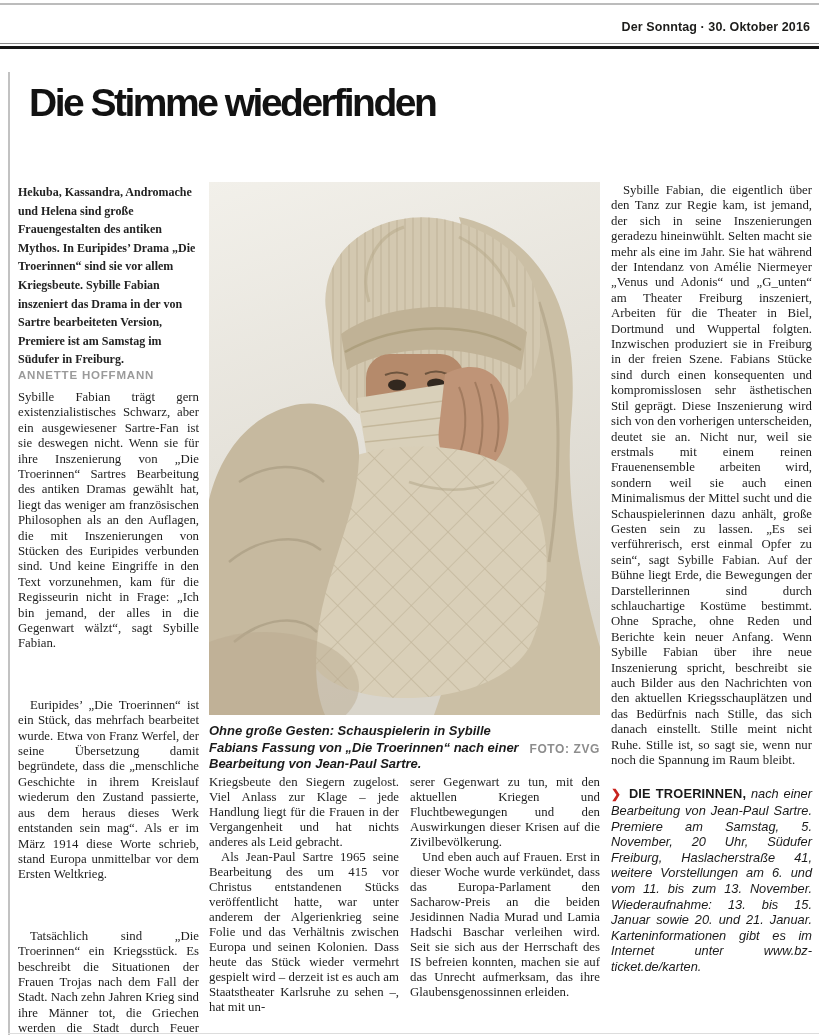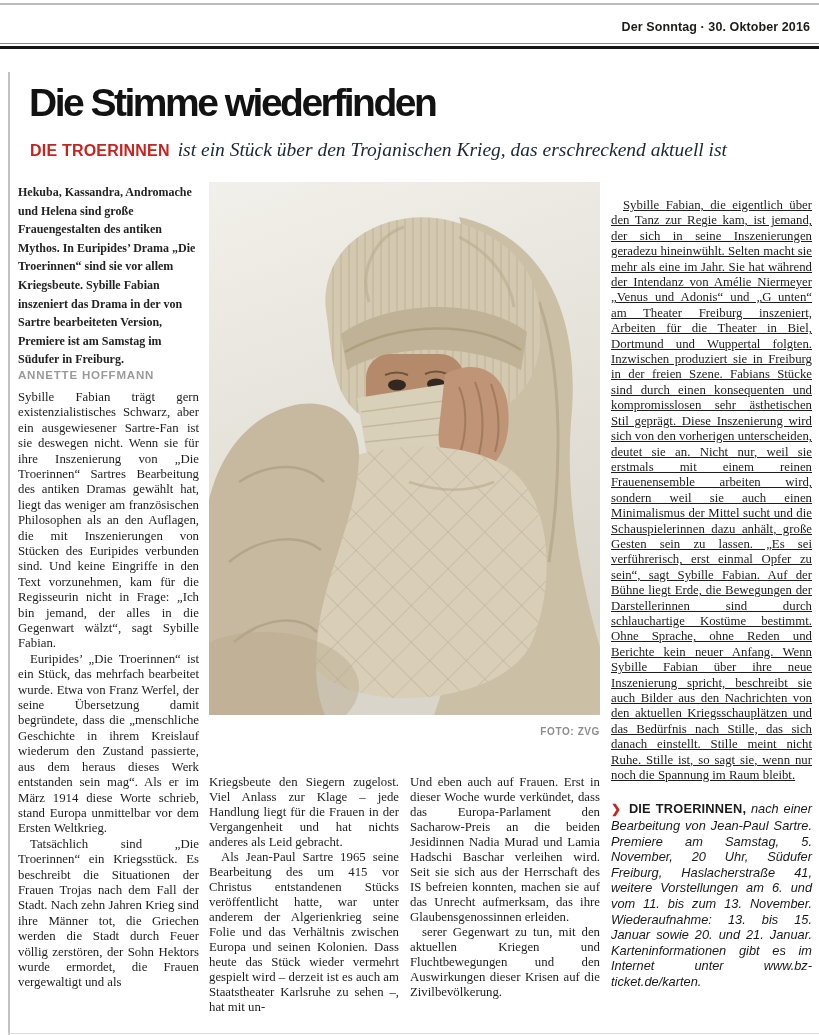--- a/index.html
+++ b/index.html
@@ -31,33 +31,33 @@
   .col-left{left:18px;top:183px;width:181px;}
   .col-right{left:611px;top:183px;width:201px;}
   .col-mid-a{left:209px;top:775px;width:190px;}
   .col-mid-b{left:410px;top:775px;width:190px;}
 
   .lead{font-size:12px;line-height:18.6px;font-weight:700;color:#232323;text-align:left;margin:0;}
   .byline{font-family:"Liberation Sans",sans-serif;font-size:11.5px;font-weight:700;
           color:#9a9a9a;letter-spacing:.8px;}
   .bodytext{margin-top:9px;font-size:12.8px;line-height:15.4px;hyphens:auto;-webkit-hyphens:auto;}
   .bodytext p{margin:0;}
-  .bodytext p + p{text-indent:12px;}
+  .bodytext p + p{text-indent:12px;margin-top:46px;}
   .indent-first p:first-child{text-indent:12px;}
   .col-mid-a,.col-mid-b{font-size:12.8px;line-height:15px;hyphens:auto;}
   .col-mid-a p,.col-mid-b p{margin:0;}
   .col-mid-a p + p,.col-mid-b p + p{text-indent:12px;}
 
   
   .photo-block{position:absolute;left:209px;top:182px;width:391px;}
   .photo{width:391px;height:533px;display:block;}
   .caption{margin-top:8px;font-family:"Liberation Sans",sans-serif;font-style:italic;font-weight:700;
            font-size:13px;line-height:16.5px;color:#1b1b1b;text-align:left;}
-  .credit{float:right;font-style:normal;font-weight:700;font-size:10px;color:#8d8d8d;
-          letter-spacing:.6px;margin-top:1px;}
+  .credit{float:right;font-style:normal;font-weight:700;font-size:12px;color:#8d8d8d;
+          letter-spacing:.6px;margin-top:18px;}
 
   
   .infobox{margin-top:18px;font-family:"Liberation Sans",sans-serif;font-style:italic;
            font-size:12.8px;line-height:15.6px;color:#1a1a1a;text-align:justify;}
   .infobox .chevron{color:#c8231e;font-style:normal;font-weight:700;font-size:12px;margin-right:3px;}
   .infobox .title{font-style:normal;font-weight:700;letter-spacing:.2px;}
 </style>
 </head>
 <body>
 
@@ -67,24 +67,20 @@
   <div class="dateline">Der Sonntag · 30. Oktober 2016</div>
   <div class="head-rule">
     <div class="thin"></div>
       <div class="thick"></div>
   </div>
   <div class="left-rule"></div>
   <div class="bottom-hairline"></div>
 
   <h1 class="headline">Die Stimme wiederfinden</h1>
 
-  <div class="kicker">
-    <span class="label">DIE TROERINNEN</span>
-    <span class="rest">ist ein Stück über den Trojanischen Krieg, das erschreckend aktuell ist</span>
-  </div>
 
   <div class="col col-left">
     <p class="lead">Hekuba, Kassandra, Andromache und Helena sind große Frauengestalten des antiken Mythos. In Euripides’ Drama „Die Troerinnen“ sind sie vor allem Kriegsbeute. Sybille Fabian inszeniert das Drama in der von Sartre bearbeiteten Version, Premiere ist am Samstag im Südufer in Freiburg.</p>
     <div class="byline">ANNETTE HOFFMANN</div>
     <div class="bodytext">
         <p>Sybille Fabian trägt gern existenzialistisches Schwarz, aber ein ausgewiesener Sartre-Fan ist sie deswegen nicht. Wenn sie für ihre Inszenierung von „Die Troerinnen“ Sartres Bearbeitung des antiken Dramas gewählt hat, liegt das weniger am französischen Philosophen als an den Auflagen, die mit Inszenierungen von Stücken des Euripides verbunden sind. Und keine Eingriffe in den Text vorzunehmen, kam für die Regisseurin nicht in Frage: „Ich bin jemand, der alles in die Gegenwart wälzt“, sagt Sybille Fabian.</p>
         <p>Euripides’ „Die Troerinnen“ ist ein Stück, das mehrfach bearbeitet wurde. Etwa von Franz Werfel, der seine Übersetzung damit begründete, dass die „menschliche Geschichte in ihrem Kreislauf wiederum den Zustand passierte, aus dem heraus dieses Werk entstanden sein mag“. Als er im März 1914 diese Worte schrieb, stand Europa unmittelbar vor dem Ersten Weltkrieg.</p>
         <p>Tatsächlich sind „Die Troerinnen“ ein Kriegsstück. Es beschreibt die Situationen der Frauen Trojas nach dem Fall der Stadt. Nach zehn Jahren Krieg sind ihre Männer tot, die Griechen werden die Stadt durch Feuer völlig zerstören, der Sohn Hektors wurde ermordet, die Frauen vergewaltigt und als</p>
       </div>
   </div>
@@ -130,34 +126,35 @@
 
       <path d="M0,533 L0,318 C12,268 42,234 82,224 C122,214 152,236 150,276 C148,332 120,382 110,442 C104,490 108,514 116,533 Z" fill="#c6b99f"></path>
       <path d="M30,300 C60,280 95,280 115,300 M20,380 C50,355 90,350 112,368 M25,460 C55,435 90,432 108,450" stroke="#a2957a" stroke-width="2.5" fill="none" opacity=".55"></path>
       <ellipse cx="55" cy="505" rx="95" ry="55" fill="#b7a98d" opacity=".45"></ellipse>
 
       <path d="M160,120 C150,90 165,55 195,45 M250,55 C280,70 300,95 305,125" stroke="#b5a888" stroke-width="3" fill="none" opacity=".5"></path>
       <path d="M200,300 C230,310 260,310 285,300" stroke="#b0a386" stroke-width="2.5" fill="none" opacity=".5"></path>
     </svg>
     <div class="caption">
       <span class="credit">FOTO: ZVG</span>
+      <span>Ohne große Gesten: Schauspielerin in Sybille Fabians Fassung von „Die Troerinnen“ nach einer Bearbeitung von Jean-Paul Sartre.</span>
     </div>
   </div>
 
   <div class="col col-mid-a">
       <p>Kriegsbeute den Siegern zugelost. Viel Anlass zur Klage – jede Handlung liegt für die Frauen in der Vergangenheit und hat nichts anderes als Leid gebracht.</p>
       <p>Als Jean-Paul Sartre 1965 seine Bearbeitung des um 415 vor Christus entstandenen Stücks veröffentlicht hatte, war unter anderem der Algerienkrieg seine Folie und das Verhältnis zwischen Europa und seinen Kolonien. Dass heute das Stück wieder vermehrt gespielt wird – derzeit ist es auch am Staatstheater Karlsruhe zu sehen –, hat mit un-</p>
     </div>
   <div class="col col-mid-b">
+      <p>serer Gegenwart zu tun, mit den aktuellen Kriegen und Fluchtbewegungen und den Auswirkungen dieser Krisen auf die Zivilbevölkerung.</p>
       <p>Und eben auch auf Frauen. Erst in dieser Woche wurde verkündet, dass das Europa-Parlament den Sacharow-Preis an die beiden Jesidinnen Nadia Murad und Lamia Hadschi Baschar verleihen wird. Seit sie sich aus der Herrschaft des IS befreien konnten, machen sie auf das Unrecht aufmerksam, das ihre Glaubensgenossinnen erleiden.</p>
-      <p>serer Gegenwart zu tun, mit den aktuellen Kriegen und Fluchtbewegungen und den Auswirkungen dieser Krisen auf die Zivilbevölkerung.</p>
     </div>
 
   <div class="col col-right">
-    <div class="bodytext indent-first" style="margin-top:15px;text-decoration:underline;">
+    <div class="bodytext indent-first" style="margin-top:0;">
         <p>Sybille Fabian, die eigentlich über den Tanz zur Regie kam, ist jemand, der sich in seine Inszenierungen geradezu hineinwühlt. Selten macht sie mehr als eine im Jahr. Sie hat während der Intendanz von Amélie Niermeyer „Venus und Adonis“ und „G_unten“ am Theater Freiburg inszeniert, Arbeiten für die Theater in Biel, Dortmund und Wuppertal folgten. Inzwischen produziert sie in Freiburg in der freien Szene. Fabians Stücke sind durch einen konsequenten und kompromisslosen sehr ästhetischen Stil geprägt. Diese Inszenierung wird sich von den vorherigen unterscheiden, deutet sie an. Nicht nur, weil sie erstmals mit einem reinen Frauenensemble arbeiten wird, sondern weil sie auch einen Minimalismus der Mittel sucht und die Schauspielerinnen dazu anhält, große Gesten sein zu lassen. „Es sei verführerisch, erst einmal Opfer zu sein“, sagt Sybille Fabian. Auf der Bühne liegt Erde, die Bewegungen der Darstellerinnen sind durch schlauchartige Kostüme bestimmt. Ohne Sprache, ohne Reden und Berichte kein neuer Anfang. Wenn Sybille Fabian über ihre neue Inszenierung spricht, beschreibt sie auch Bilder aus den Nachrichten von den aktuellen Kriegsschauplätzen und das Bedürfnis nach Stille, das sich danach einstellt. Stille meint nicht Ruhe. Stille ist, so sagt sie, wenn nur noch die Spannung im Raum bleibt.</p>
       </div>
     <div class="infobox">
       <span class="chevron">❯</span>
       <span class="title">DIE TROERINNEN,</span>
       <span>nach einer Bearbeitung von Jean-Paul Sartre. Premiere am Samstag, 5. November, 20 Uhr, Südufer Freiburg, Haslacherstraße 41, weitere Vorstellungen am 6. und vom 11. bis zum 13. November. Wiederaufnahme: 13. bis 15. Januar sowie 20. und 21. Januar. Karteninformationen gibt es im Internet unter www.bz-ticket.de/karten.</span>
     </div>
   </div>
 
 </div>

